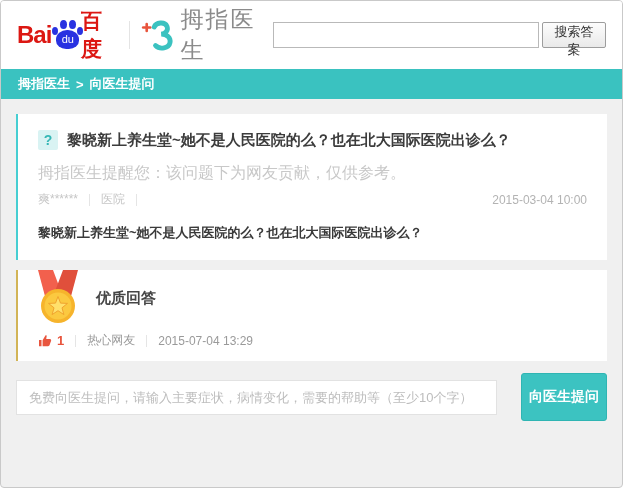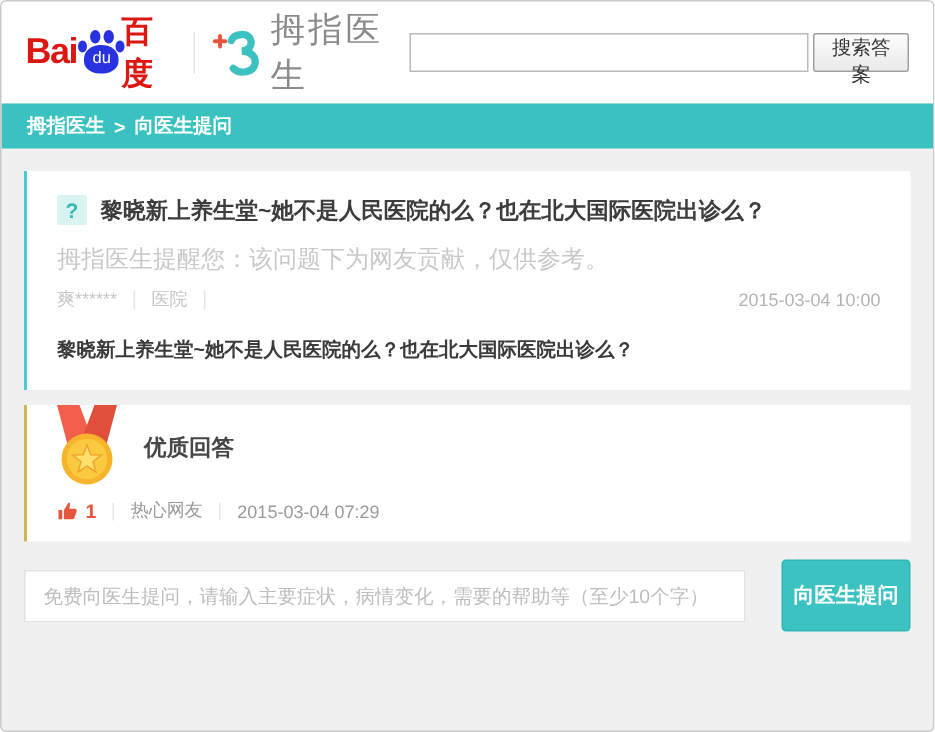--- a/index.html
+++ b/index.html
@@ -137,21 +137,21 @@
       <div class="a-meta">
         <span class="like">
           <svg width="14" height="13" viewBox="0 0 14 13">
             <path fill="#e8553e" d="M1 6h2.5v6.2H1z M4.6 12.2V6.2L7.4 1.5c.33-.55 1.45-.2 1.3.62L8.2 5.1h3.7c.9 0 1.5.85 1.2 1.7l-1.5 4.3c-.22.63-.82 1.1-1.5 1.1z"></path>
           </svg>
           <span class="like-count">1</span>
         </span>
         <span class="vdiv"></span>
         <span>热心网友</span>
         <span class="vdiv"></span>
-        <span>2015-03-04 07:29</span>
+        <span>2015-07-04 13:29</span>
       </div>
     </div>
 
     <div class="ask-bar">
       <input class="ask-input" type="text" placeholder="免费向医生提问，请输入主要症状，病情变化，需要的帮助等（至少10个字）" style="">
       <button class="ask-btn">向医生提问</button>
     </div>
 
   </div>
 </div>

